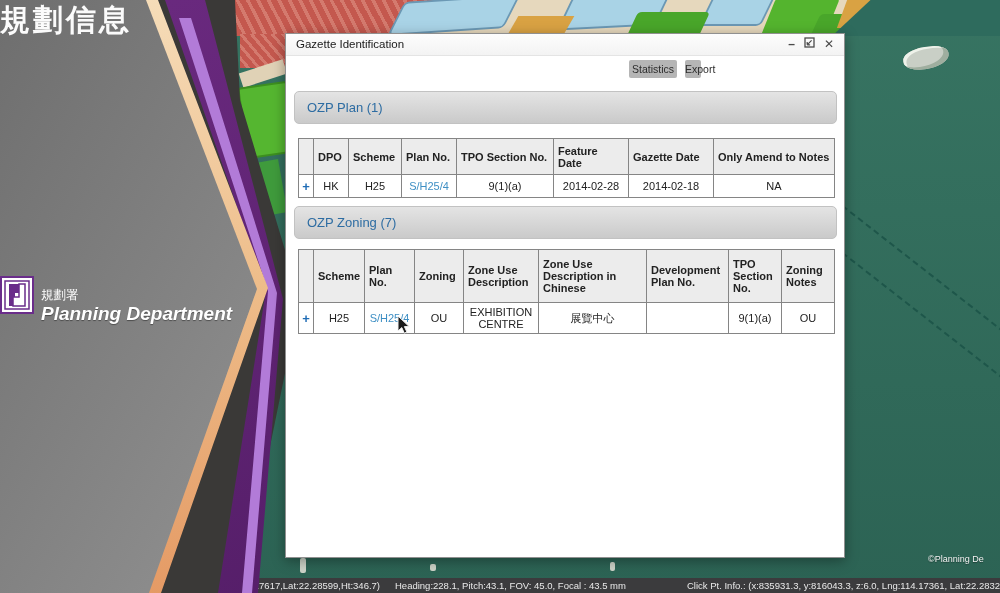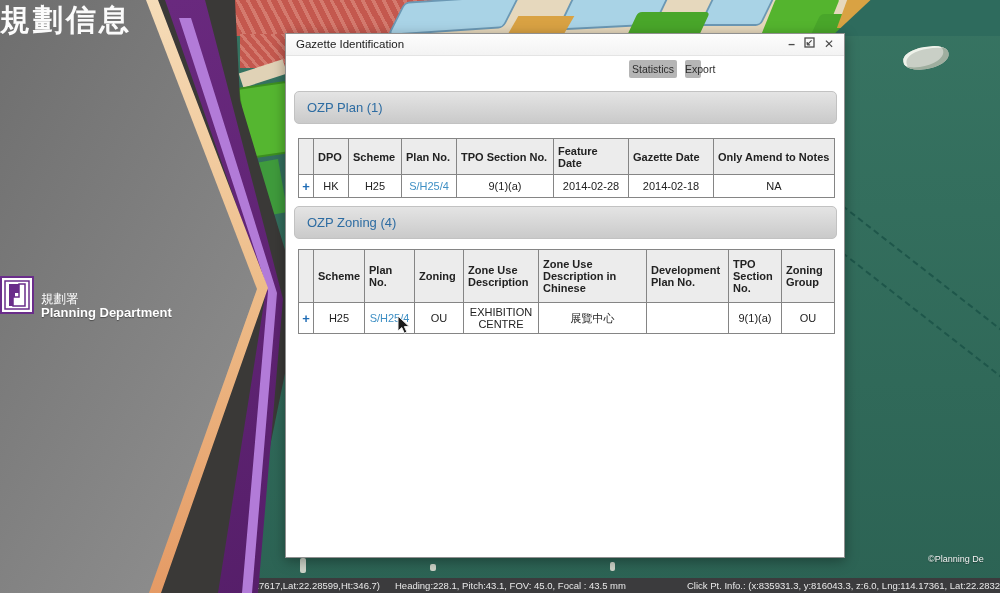--- a/index.html
+++ b/index.html
@@ -56,21 +56,21 @@
               clip-path:polygon(179px 18px,191px 18px,277px 293px,252px 593px,242px 593px,268px 291px);}
   .lav-cap{position:absolute;left:179px;top:13px;width:12px;height:12px;border-radius:6px;background:#b27bd8;}
   .stripe-peach{background:linear-gradient(175deg,#f6debb 0%,#eebd8a 45%,#e2925c 100%);
                 clip-path:polygon(145px 0,158px 0,268px 288px,161px 593px,148px 593px,256px 290px);}
   .gray-panel{background:linear-gradient(120deg,#6e6e6e 0%,#8e8e8e 40%,#9c9c9c 70%,#8f8f8f 100%);
               clip-path:polygon(0 0,146px 0,257px 289px,149px 593px,0 593px);}
   .watermark{position:absolute;left:22px;top:272px;font-size:30px;font-weight:bold;letter-spacing:3px;color:#fbfbfb;}
   .logo-block{position:absolute;left:27px;top:452px;display:flex;gap:7px;align-items:center;color:#fff;}
   .logo-text{line-height:1.15;margin-top:20px;}
   .logo-cn{font-size:12.5px;}
-  .logo-en{font-size:13px;font-weight:bold;text-shadow:0 1px 1px rgba(0,0,0,.4);}
+  .logo-en{font-size:19px;font-weight:bold;text-shadow:0 1px 1px rgba(0,0,0,.4);font-style:italic;}
 
   
   .dialog{position:absolute;left:285px;top:33px;width:560px;height:525px;background:#fff;
           border:1px solid #909090;box-shadow:0 3px 12px rgba(0,0,0,.35);box-sizing:border-box;}
   .titlebar{position:absolute;left:0;top:0;right:0;height:21px;background:linear-gradient(#fdfdfd,#f3f3f3);
             border-bottom:1px solid #e4e4e4;}
   .dlg-title{position:absolute;left:10px;top:4px;font-size:11.5px;color:#1a1a1a;}
   .controls{position:absolute;right:10px;top:2px;display:flex;gap:9px;align-items:center;color:#4a4a4a;height:16px;}
   .ctrl{font-size:12px;line-height:16px;cursor:default;}
   .ctrl-min{font-weight:bold;}
@@ -206,21 +206,21 @@
         <td><span class="link">S/H25/4</span></td>
         <td>9(1)(a)</td>
         <td>2014-02-28</td>
         <td>2014-02-18</td>
         <td>NA</td>
       </tr>
     </tbody>
       </table>
 
     <div class="section-bar bar2">
-      <div class="section-title">OZP Zoning (4)</div>
+      <div class="section-title">OZP Zoning (7)</div>
     </div>
 
     <table class="t2">
       <colgroup>
         <col style="width:15px">
           <col style="width:51px">
           <col style="width:50px">
           <col style="width:49px">
         <col style="width:75px">
           <col style="width:108px">
@@ -231,21 +231,21 @@
       <tbody>
           <tr>
         <th></th>
         <th>Scheme</th>
         <th>Plan No.</th>
         <th>Zoning</th>
         <th>Zone Use Description</th>
         <th>Zone Use Description in Chinese</th>
         <th>Development Plan No.</th>
         <th>TPO Section No.</th>
-        <th>Zoning Group</th>
+        <th>Zoning Notes</th>
       </tr>
       <tr>
         <td><span class="plus">+</span></td>
         <td>H25</td>
         <td><span class="link">S/H25/4</span></td>
         <td>OU</td>
         <td>EXHIBITION CENTRE</td>
         <td>展覽中心</td>
         <td></td>
         <td>9(1)(a)</td>

